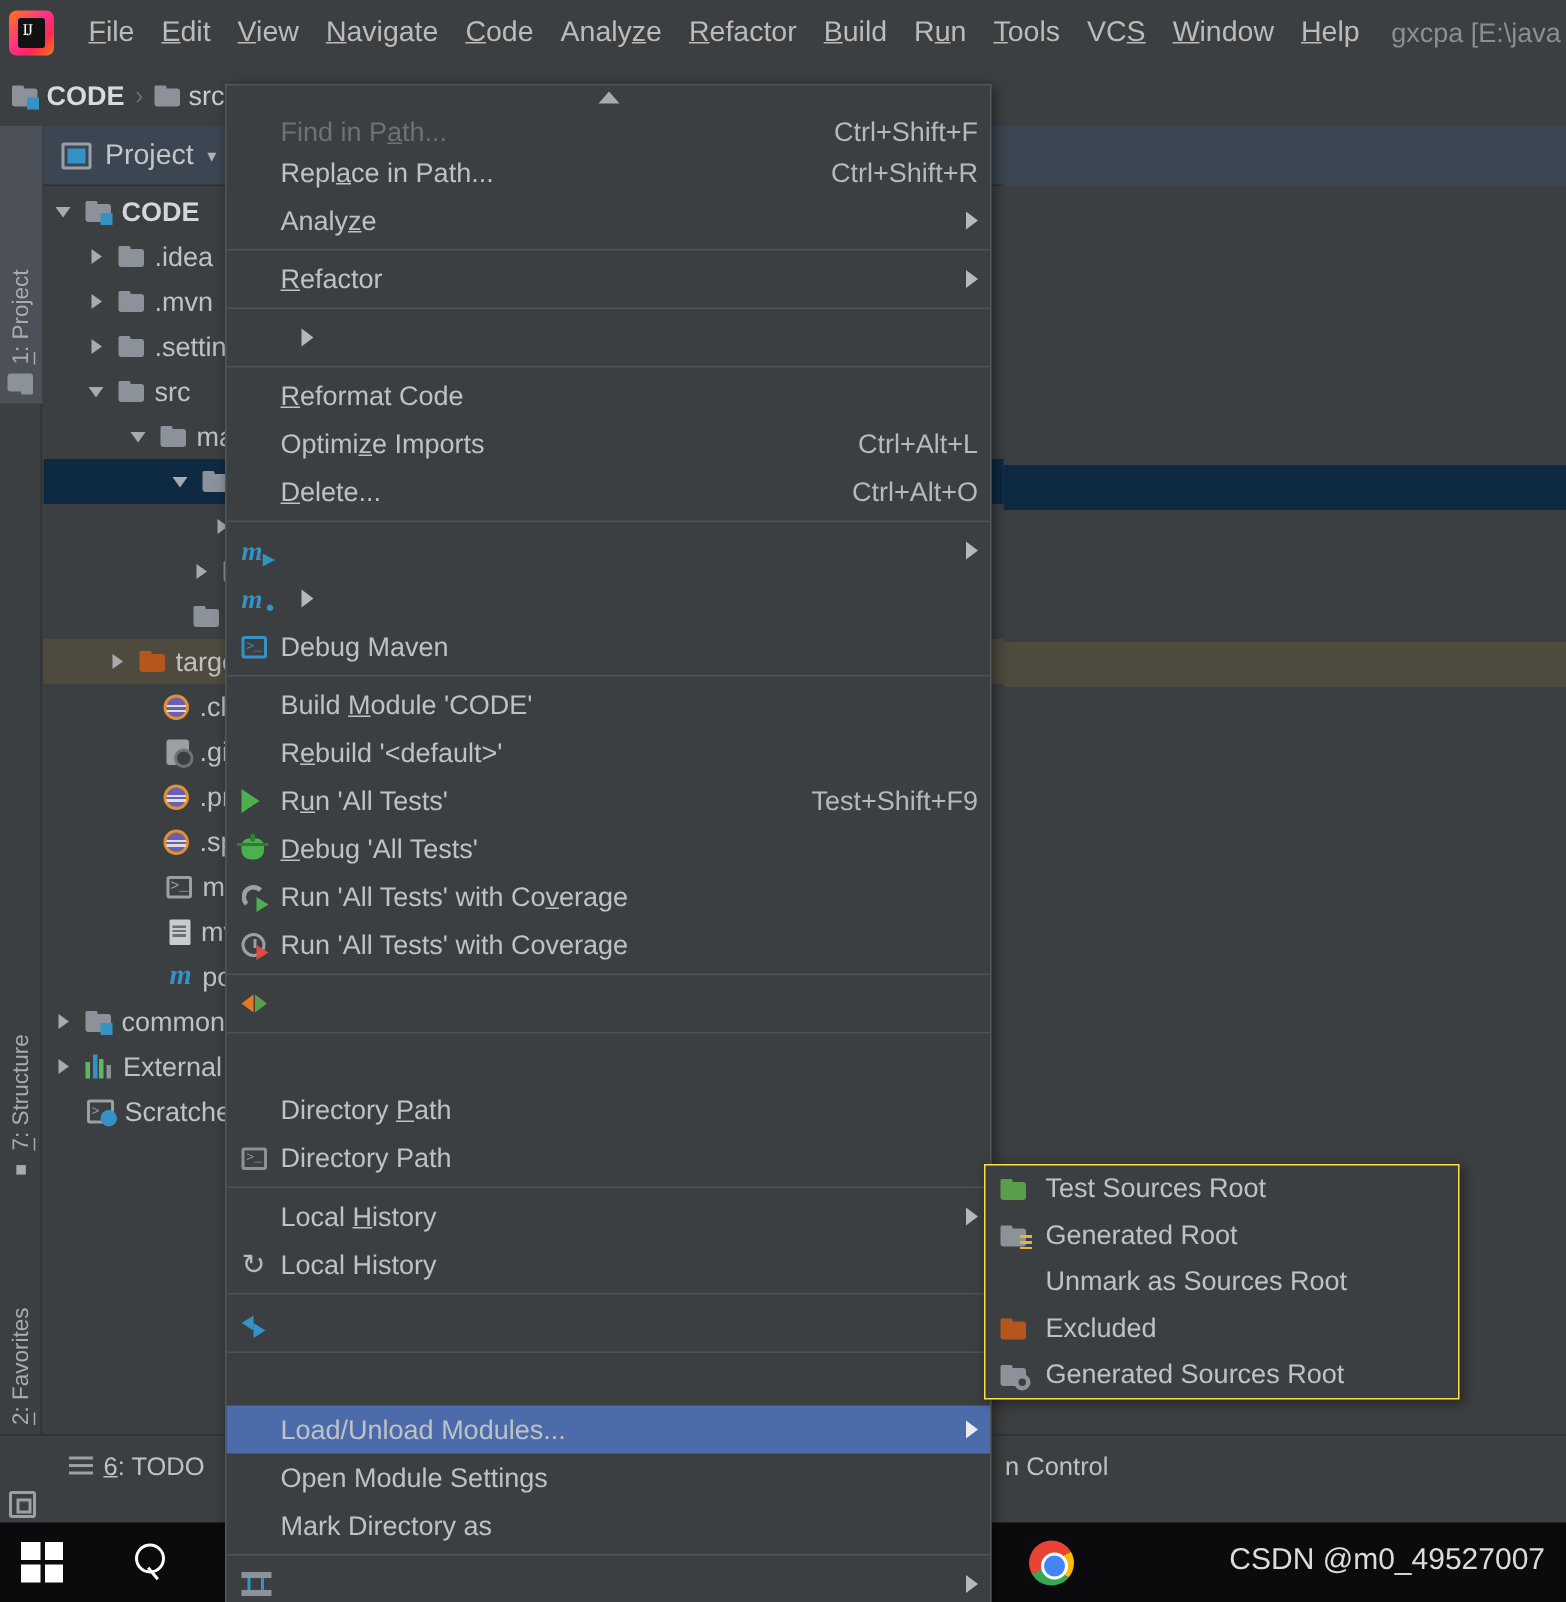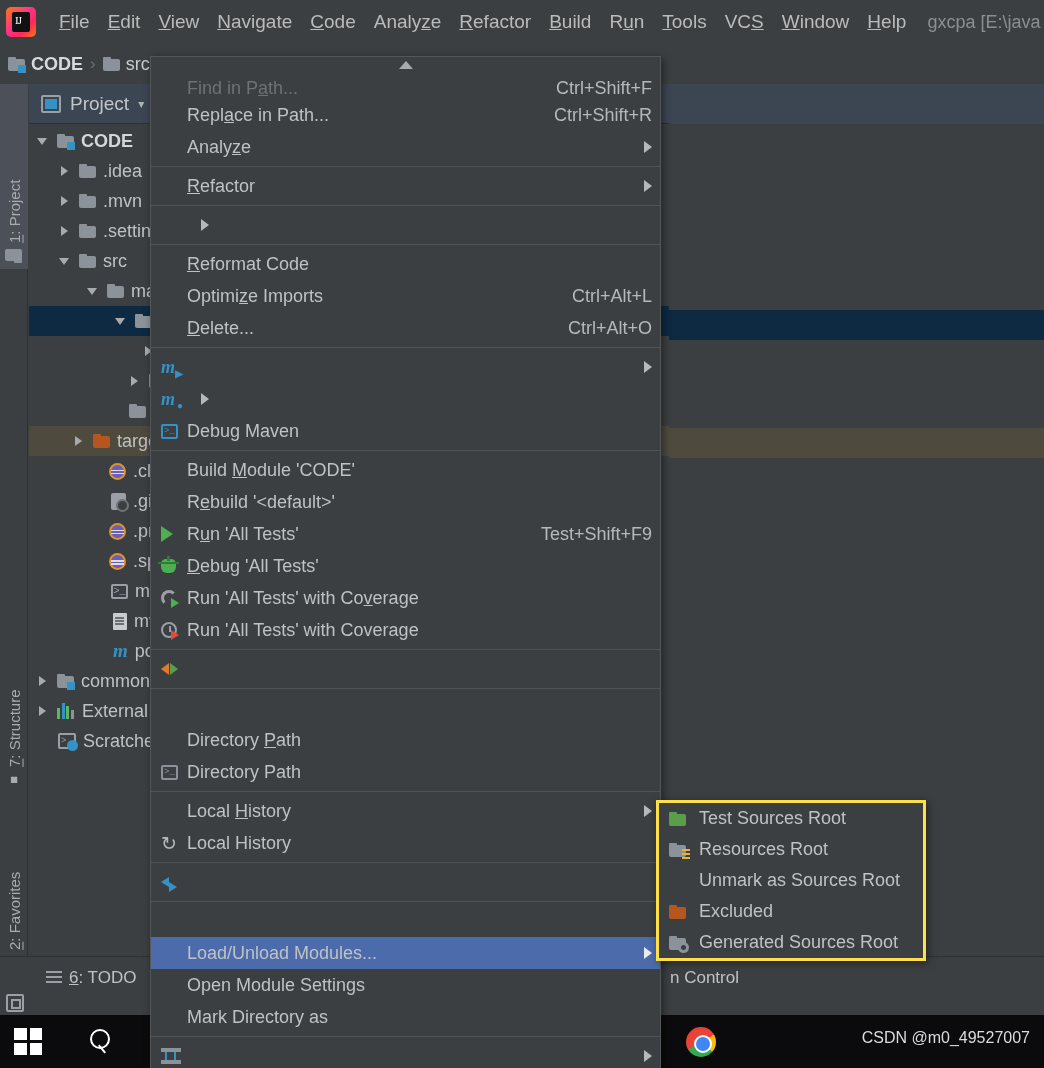--- a/index.html
+++ b/index.html
@@ -189,41 +189,41 @@
   .mic-compare::after{content:"";position:absolute;left:8px;top:7px;width:0;height:0;
      border-top:5px solid transparent;border-bottom:5px solid transparent;border-left:8px solid #3592c4;}
   .mic-diagram{ width:20px;height:16px;position:relative;}
   .mic-diagram::before{content:"";position:absolute;left:0;top:0;width:20px;height:4px;background:#8b9299;}
   .mic-diagram::after{content:"";position:absolute;left:0;bottom:0;width:20px;height:4px;background:#8b9299;}
   .mic-diagram i{position:absolute;left:4px;top:4px;width:2px;height:8px;background:#3592c4;}
   .mic-diagram i:nth-child(2){left:13px;}
 
   
   .submenu {
-    position:absolute; left:656px; top:800px; width:270px;
-    background:#3c3f41; border:3px solid #fde047; color:#bfc2c4; font-size:18px; z-index:60;
+    position:absolute; left:656px; top:776px; width:317px;
+    background:#3c3f41; border:1px solid #fde047; color:#bfc2c4; font-size:18px; z-index:60;
     box-shadow:2px 2px 8px rgba(0,0,0,.45);
   }
   .submenu .mrow{ height:31px; padding-left:10px;}
   .submenu .mi-icon{ width:30px; }
 
   
   .taskbar { position:absolute; left:0; top:1015px; width:1044px; height:53px; background:#0b0b0d; }
   .winlogo { position:absolute; left:14px; top:13px; width:28px; height:27px;
      display:grid; grid-template-columns:1fr 1fr; grid-template-rows:1fr 1fr; gap:3px;}
   .winlogo i{ background:#ffffff; display:block; }
   .searchglass { position:absolute; left:88px; top:14px; width:26px; height:26px; }
   .searchglass::before{content:"";position:absolute;left:2px;top:0;width:16px;height:16px;border:2px solid #fff;border-radius:50%;}
   .searchglass::after{content:"";position:absolute;left:13px;top:15px;width:2px;height:10px;background:#fff;transform:rotate(-40deg);}
   .chrome { position:absolute; left:686px; top:12px; width:30px; height:30px; border-radius:50%;
      background: conic-gradient(from -60deg, #ea4335 0 120deg, #fbbc05 120deg 190deg, #34a853 190deg 300deg, #ea4335 300deg 360deg);
      position:absolute;}
   .chrome::after{content:"";position:absolute;left:8px;top:8px;width:14px;height:14px;border-radius:50%;
      background:#4285f4; border:2px solid #fff;}
-  .watermark { position:absolute; right:14px; top:14px; color:#dcdcdc; font-size:16px;margin-left:10px; }
+  .watermark { position:absolute; right:14px; top:14px; color:#dcdcdc; font-size:20px;margin-left:10px; }
 </style>
 </head>
 <body>
 
 <div id="root">
 
   <div class="ide">
 
     <div class="menubar">
       <div class="app-logo">
@@ -628,21 +628,21 @@
           <span class="fldr green"></span>
         </span>
         <span class="mi-label">Test Sources Root</span>
       </div>
       <div class="mrow">
         <span class="mi-icon">
           <span class="fldr">
               <i class="lines"></i>
             </span>
         </span>
-        <span class="mi-label">Resources Root</span>
+        <span class="mi-label">Generated Root</span>
       </div>
       <div class="mrow">
         <span class="mi-icon"></span>
         <span class="mi-label">Unmark as Sources Root</span>
       </div>
       <div class="mrow">
         <span class="mi-icon">
           <span class="fldr orange"></span>
         </span>
         <span class="mi-label">Excluded</span>

